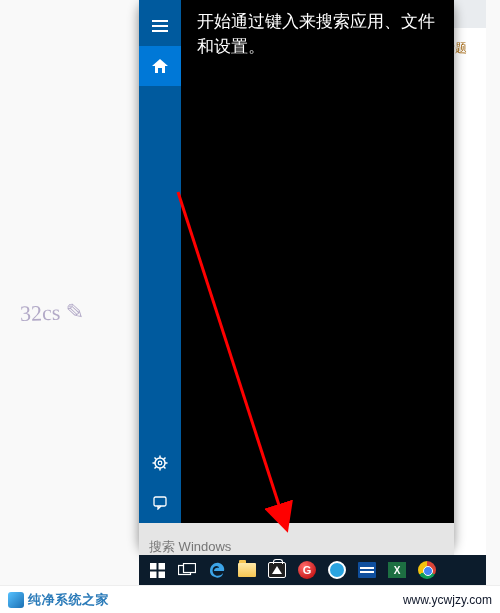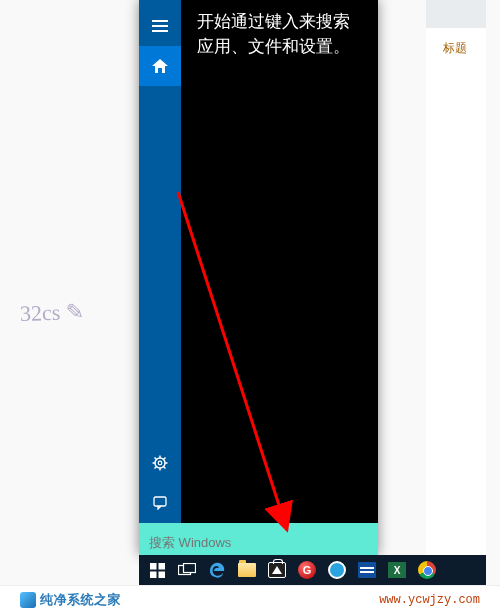--- a/index.html
+++ b/index.html
@@ -41,26 +41,27 @@
     right: 33px;
     top: 40px;
     font-size: 12px;
     color: #a16207;
   }
 
   .search-flyout {
     position: absolute;
     left: 139px;
     top: 0;
-    width: 239px;
+    width: 315px;
     height: 555px;
     background: #000000;
     box-shadow: 0 0 12px rgba(0,0,0,0.45);
     display: flex;
     flex-direction: column;
+    border-radius: 15px;
   }
   .flyout-top {
     flex: 1;
     display: flex;
     flex-direction: row;
   }
   .flyout-rail {
     width: 42px;
     background: #005a9e;
     display: flex;
@@ -94,24 +95,24 @@
   .flyout-body {
     flex: 1;
     background: #000000;
     color: #ffffff;
     padding: 10px 16px;
     font-size: 17px;
     line-height: 1.45;
   }
   .search-box {
     height: 32px;
-    background: #5eead4;
-    display: flex;
-    align-items: flex-start;
-    padding: 12px 10px;
+    background: #e5e5e5;
+    display: flex;
+    align-items: flex-end;
+    padding: 1px 10px;
   }
   .search-box input {
     border: none;
     outline: none;
     font-size: 13px;
     width: 100%;
     background: transparent;
     color: #555;
   }
 
@@ -184,38 +185,37 @@
   }
 
   .footer {
     position: absolute;
     left: 0; right: 0; bottom: 0;
     height: 28px;
     background: #ffffff;
     display: flex;
     align-items: center;
     justify-content: space-between;
-    padding: 0 20px;
+    padding: 0 8px;
     border-top: 1px solid #eee;
   }
   .footer-left {
     font-size: 13px;
     font-weight: 600;
     color: #2b7bb9;
     letter-spacing: 0.5px;
     display:flex;align-items:center;gap:4px;
   }
   .footer-left .logo-dot{
     width:16px;height:16px;border-radius:3px;
     background:linear-gradient(135deg,#56c1ff,#1a6fb3);
   }
   .footer-right {
     font-size: 12px;
-    color: #c2410c;
-    font-family: Liberation Mono, monospace;
+    color: #0f172a;
   }
 </style>
 </head>
 <body>
 
 <div class="desktop-area">
 
   <div class="window-right-edge"></div>
   <div class="window-right-label">标题</div>
 

